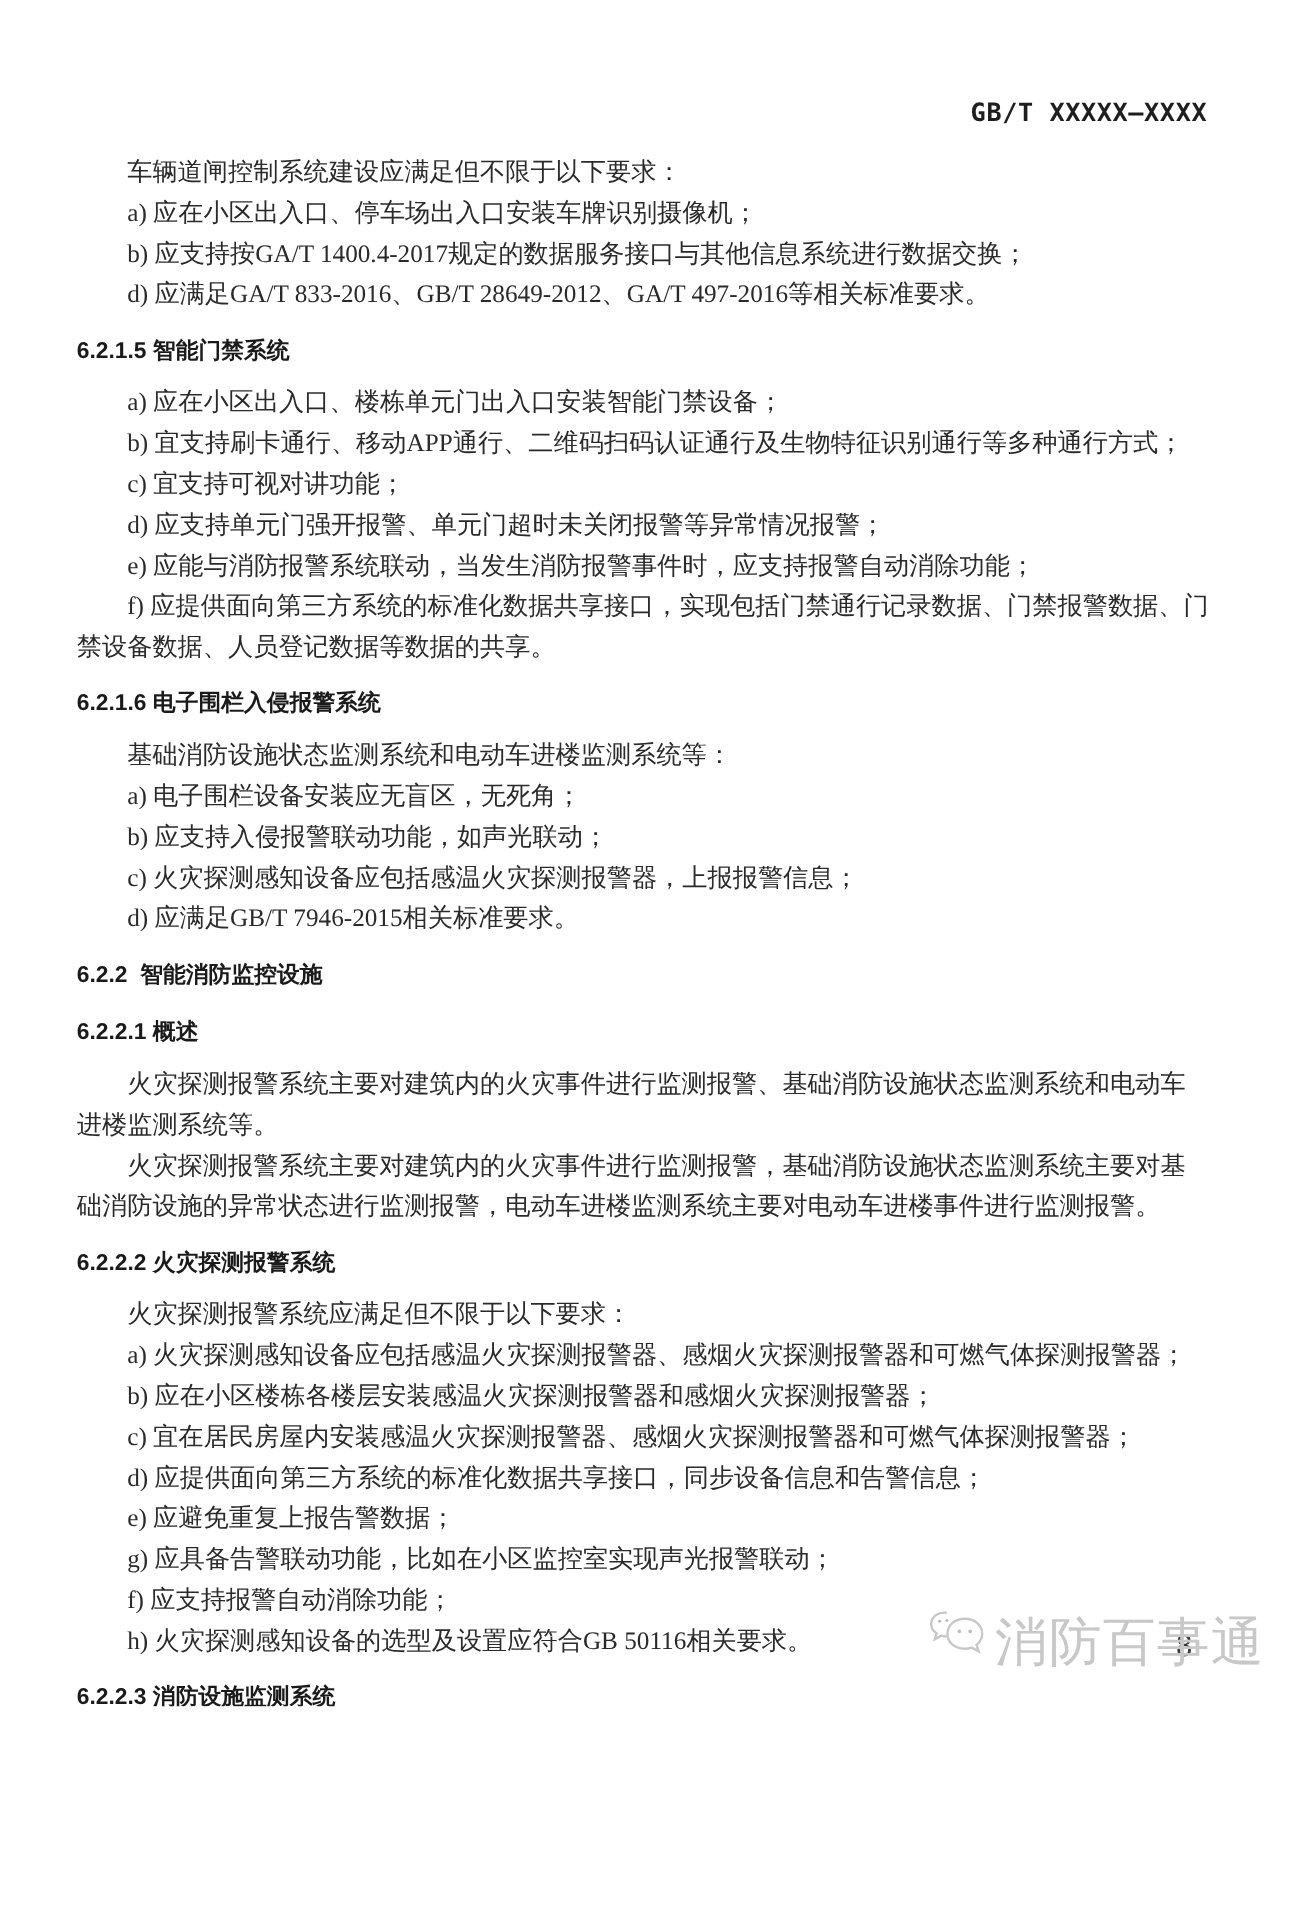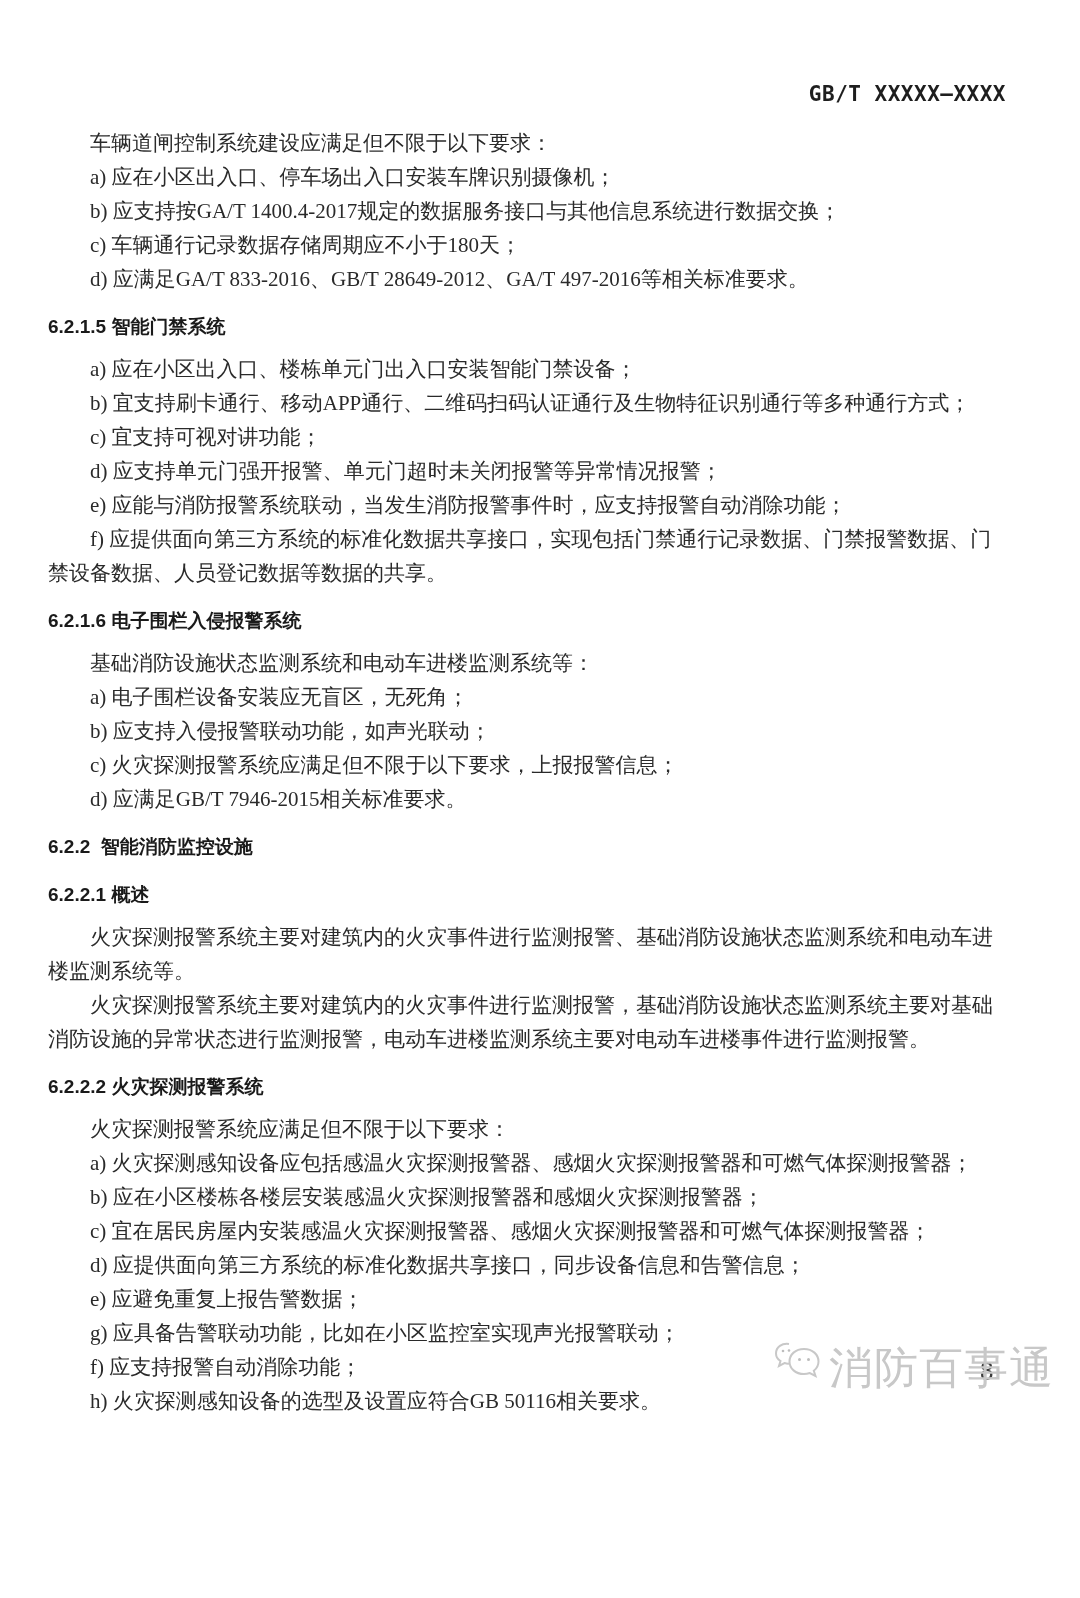--- a/index.html
+++ b/index.html
@@ -23,21 +23,21 @@
     font-family: "DejaVu Sans Mono", monospace;
     font-size: 21px;
     font-weight: bold;
     letter-spacing: 0.5px;
     color: #1e1e1e;
   }
 
   .doc-body {
     position: absolute;
     top: 126px;
-    left: 48px;
+    left: 64px;
     right: 72px;
   }
 
   .p {
     margin: 0;
     font-size: 21px;
     line-height: 34px;
     text-indent: 2em;
     color: #2a2a2a;
   }
@@ -86,36 +86,35 @@
 <div class="page">
 
   <div class="doc-header">
     <span>GB/T XXXXX—XXXX</span>
   </div>
 
   <main class="doc-body">
     <p class="p">车辆道闸控制系统建设应满足但不限于以下要求：</p>
     <p class="p">a) 应在小区出入口、停车场出入口安装车牌识别摄像机；</p>
     <p class="p">b) 应支持按GA/T 1400.4-2017规定的数据服务接口与其他信息系统进行数据交换；</p>
-    <p class="p">c) 车辆通行记录数据存储周期应不小于180天；</p>
     <p class="p">d) 应满足GA/T 833-2016、GB/T 28649-2012、GA/T 497-2016等相关标准要求。</p>
 
     <h3 class="h">6.2.1.5 智能门禁系统</h3>
     <p class="p">a) 应在小区出入口、楼栋单元门出入口安装智能门禁设备；</p>
     <p class="p">b) 宜支持刷卡通行、移动APP通行、二维码扫码认证通行及生物特征识别通行等多种通行方式；</p>
     <p class="p">c) 宜支持可视对讲功能；</p>
     <p class="p">d) 应支持单元门强开报警、单元门超时未关闭报警等异常情况报警；</p>
     <p class="p">e) 应能与消防报警系统联动，当发生消防报警事件时，应支持报警自动消除功能；</p>
     <p class="p">f) 应提供面向第三方系统的标准化数据共享接口，实现包括门禁通行记录数据、门禁报警数据、门禁设备数据、人员登记数据等数据的共享。</p>
 
     <h3 class="h">6.2.1.6 电子围栏入侵报警系统</h3>
     <p class="p">基础消防设施状态监测系统和电动车进楼监测系统等：</p>
     <p class="p">a) 电子围栏设备安装应无盲区，无死角；</p>
     <p class="p">b) 应支持入侵报警联动功能，如声光联动；</p>
-    <p class="p">c) 火灾探测报警系统应满足但不限于以下要求，上报报警信息；</p>
+    <p class="p">c) 火灾探测感知设备应包括感温火灾探测报警器，上报报警信息；</p>
     <p class="p">d) 应满足GB/T 7946-2015相关标准要求。</p>
 
     <h3 class="h">6.2.2  智能消防监控设施</h3>
     <h3 class="h">6.2.2.1 概述</h3>
     <p class="p">火灾探测报警系统主要对建筑内的火灾事件进行监测报警、基础消防设施状态监测系统和电动车进楼监测系统等。</p>
     <p class="p">火灾探测报警系统主要对建筑内的火灾事件进行监测报警，基础消防设施状态监测系统主要对基础消防设施的异常状态进行监测报警，电动车进楼监测系统主要对电动车进楼事件进行监测报警。</p>
 
     <h3 class="h">6.2.2.2 火灾探测报警系统</h3>
     <p class="p">火灾探测报警系统应满足但不限于以下要求：</p>
     <p class="p">a) 火灾探测感知设备应包括感温火灾探测报警器、感烟火灾探测报警器和可燃气体探测报警器；</p>

